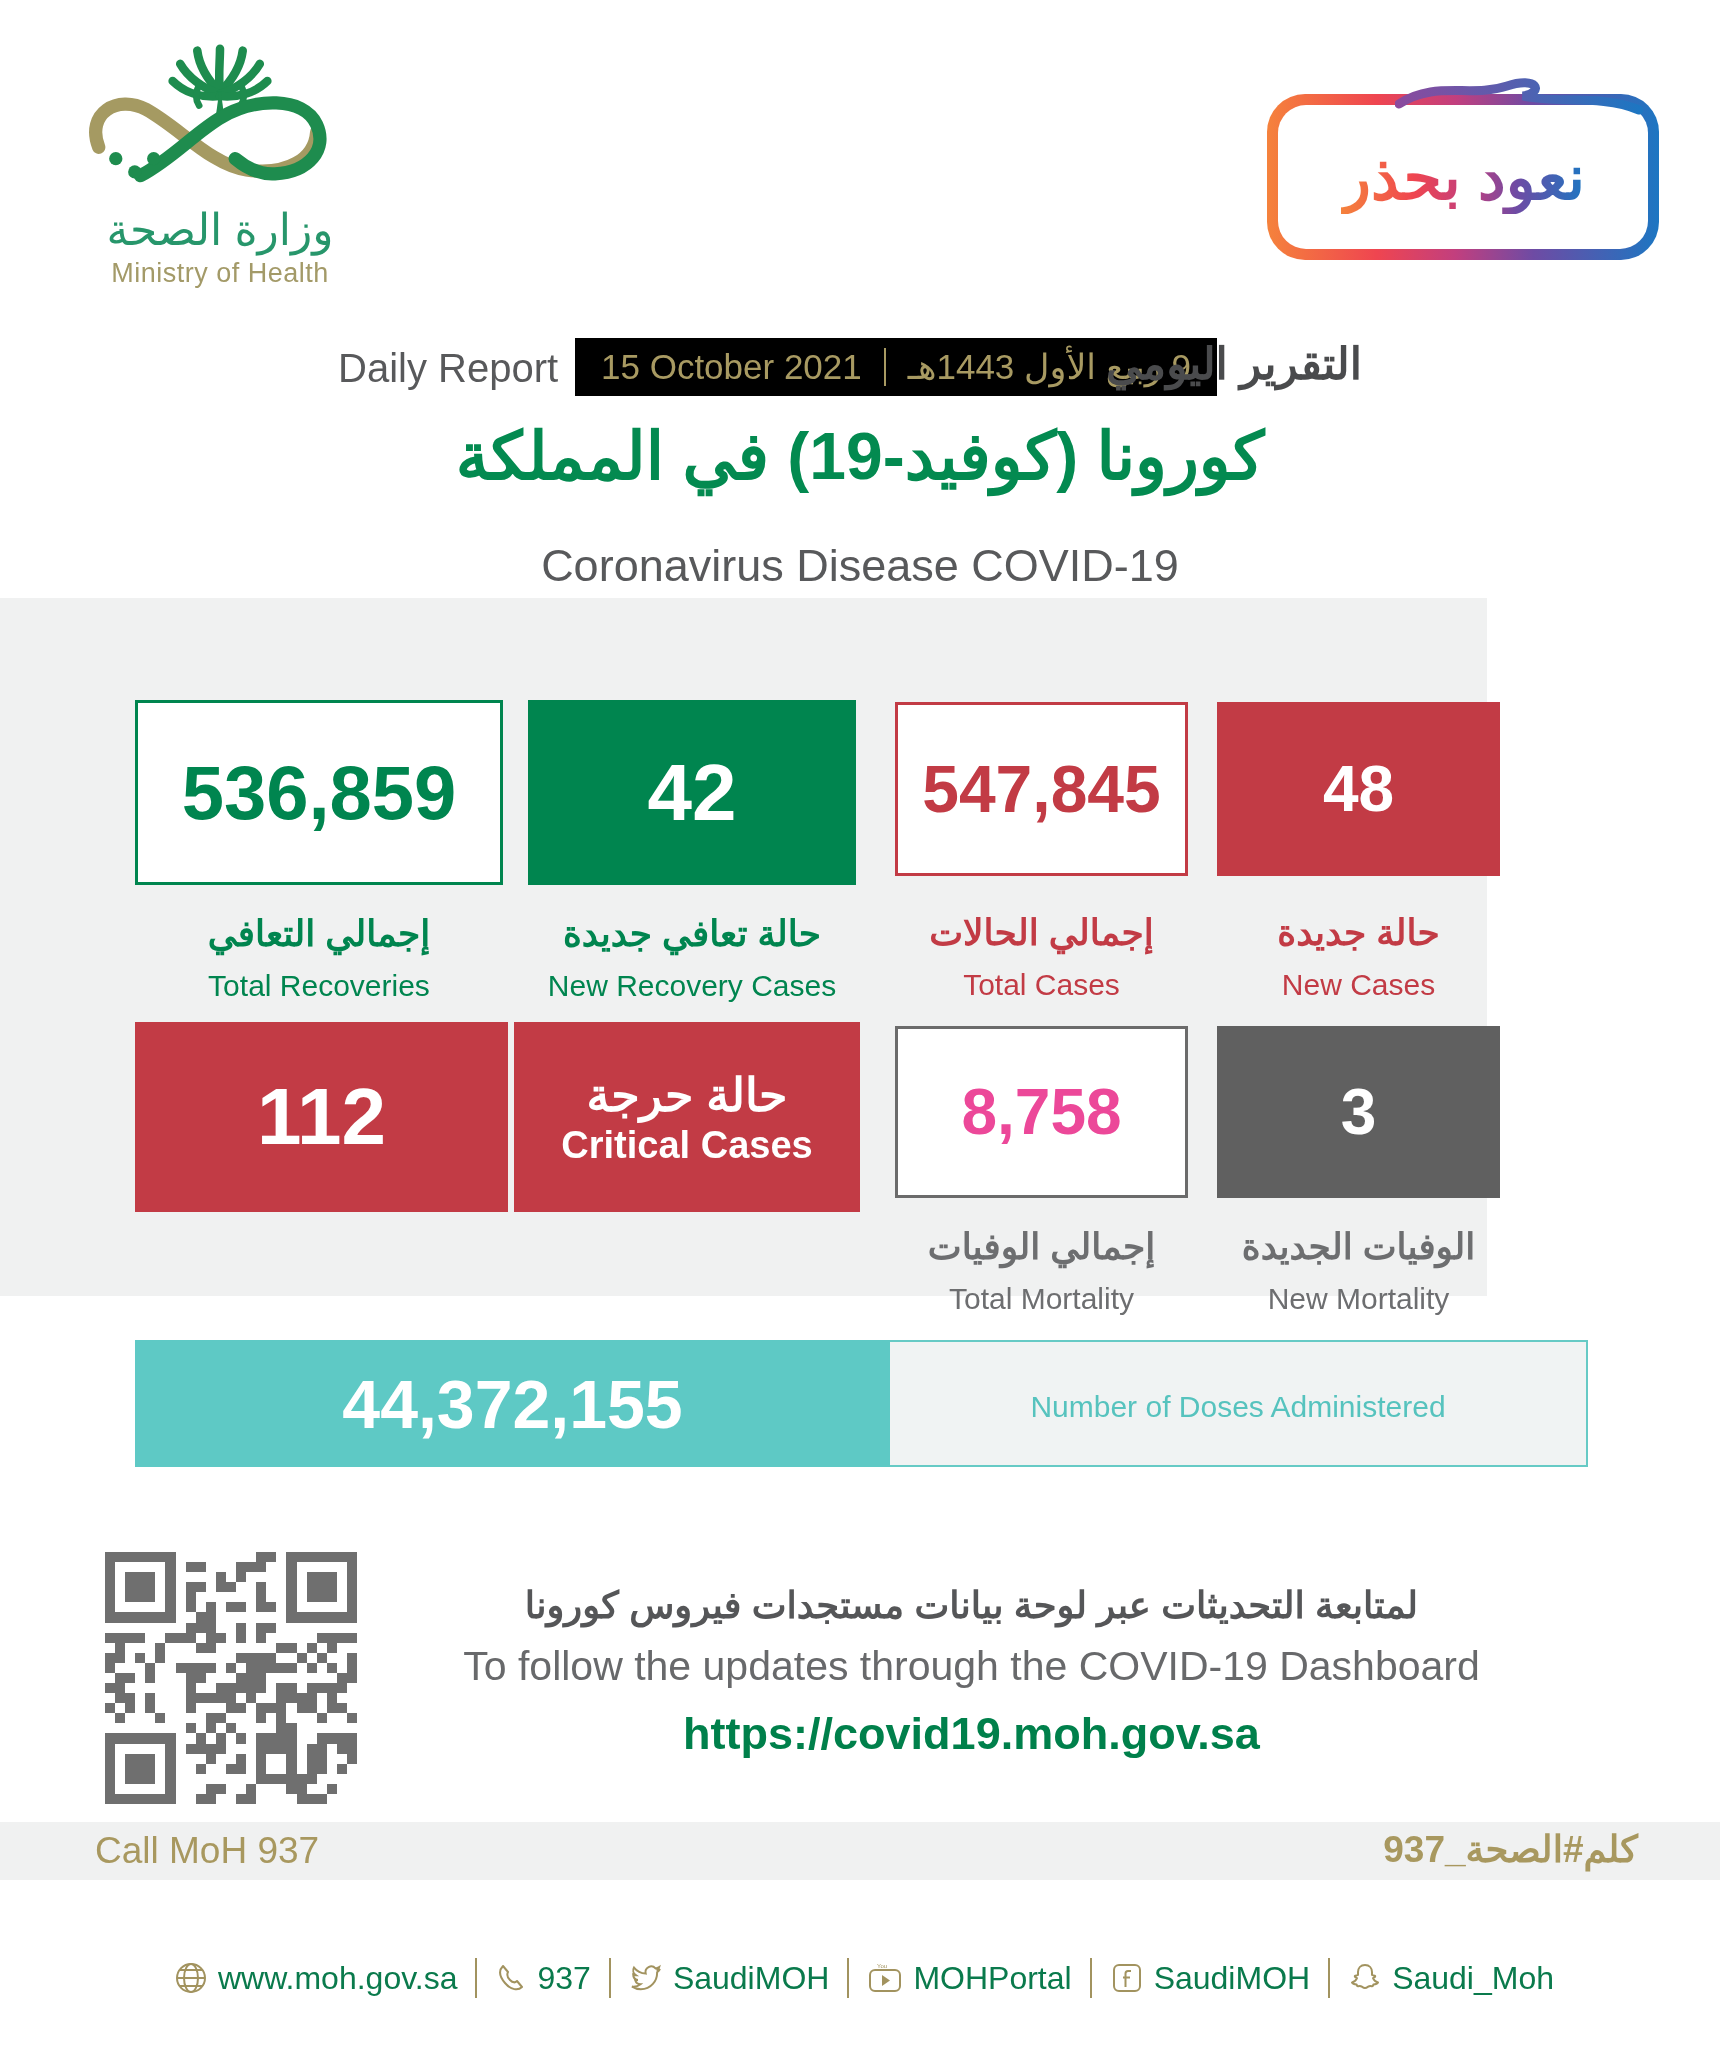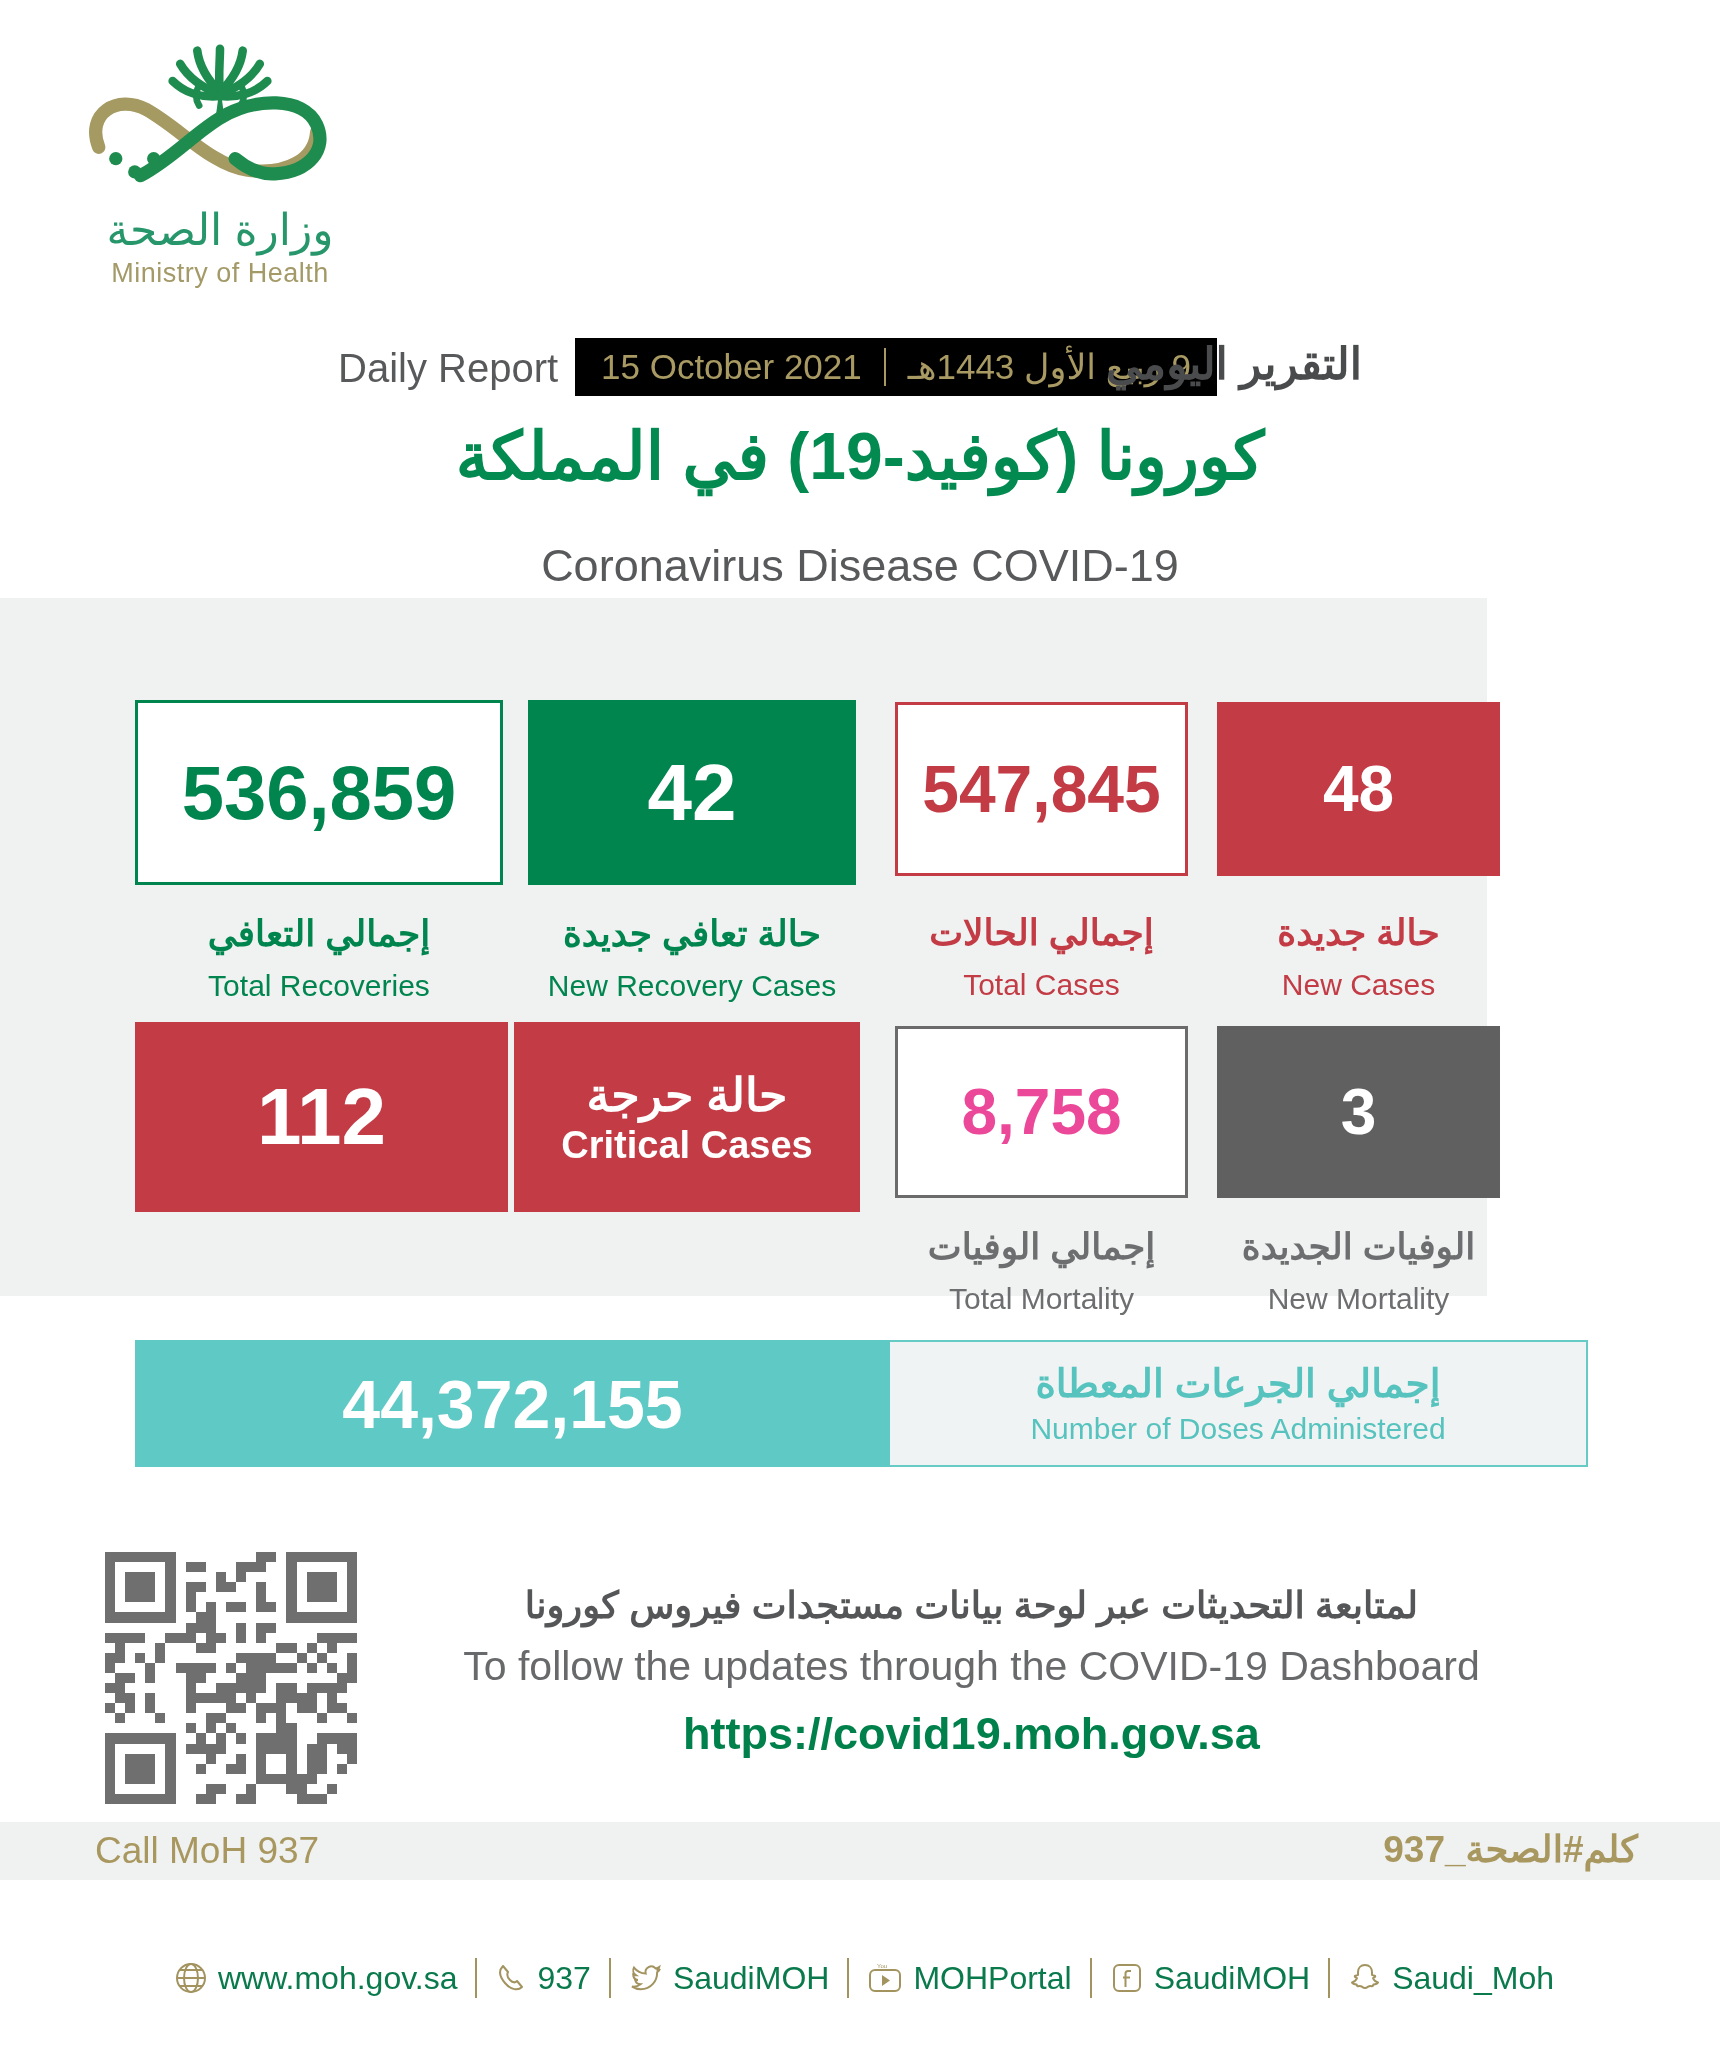--- a/index.html
+++ b/index.html
@@ -118,20 +118,35 @@
       <path d="M66 158 C100 140 124 112 152 96 C186 76 238 74 252 104 C264 130 244 154 208 156 C192 157 178 150 166 140" stroke="#1e8c4e" stroke-width="14" fill="none" stroke-linecap="round"></path>
 
       <circle cx="40" cy="140" r="7" fill="#1e8c4e"></circle>
       <circle cx="60" cy="154" r="7" fill="#1e8c4e"></circle>
       <circle cx="80" cy="140" r="7" fill="#1e8c4e"></circle>
     </svg>
     <div class="logo-ar">وزارة الصحة</div>
     <div class="logo-en">Ministry of Health</div>
   </div>
 
+  <div class="badge">
+    <div class="badge-border"></div>
+    <div class="badge-inner">
+      <span class="badge-text">نعود بحذر</span>
+    </div>
+    <svg class="badge-swoosh" viewBox="0 0 250 52">
+      <defs>
+        <linearGradient id="swg" x1="0" y1="0" x2="1" y2="0">
+          <stop offset="0" stop-color="#8a4a9e"></stop>
+            <stop offset="1" stop-color="#1d76c2"></stop>
+        </linearGradient>
+      </defs>
+      <path d="M4 34 C40 10 76 28 112 16 C142 6 150 22 128 26 C160 34 206 24 244 40" stroke="url(#swg)" stroke-width="9" fill="none" stroke-linecap="round"></path>
+    </svg>
+  </div>
 
   <div class="hdr-daily">Daily Report</div>
   <div class="hdr-datebox">
     <span>15 October 2021</span>
     <span class="sep"></span>
     <span dir="rtl">9 ربيع الأول 1443هـ</span>
   </div>
   <div class="hdr-title-ar">التقرير اليومي</div>
 
   <div class="title-ar">كورونا (كوفيد-19) في المملكة</div>
@@ -183,21 +198,20 @@
     <div class="card" style="left:1217px; top:428px; width:283px;">
       <div class="num-box box-solid-gray" style="height:172px; font-size:64px;">3</div>
       <div class="lbl-ar gray-lbl">الوفيات الجديدة</div>
       <div class="lbl-en gray-lbl">New Mortality</div>
     </div>
   </div>
 
   <div class="doses-bar">
     <div class="doses-left">44,372,155</div>
     <div class="doses-right">
-      <div class="d-ar">إجمالي الجرعات المعطاة</div>
       <div class="d-en">Number of Doses Administered</div>
     </div>
   </div>
 
   <div class="qr-wrap">
     <svg id="qr-svg" width="252" height="252" viewBox="0 0 25 25" shape-rendering="crispEdges">
         <rect x="15" y="0" width="1" height="1" fill="#6f6f6f"></rect>
         <rect x="16" y="0" width="1" height="1" fill="#6f6f6f"></rect>
         <rect x="8" y="1" width="1" height="1" fill="#6f6f6f"></rect>
         <rect x="9" y="1" width="1" height="1" fill="#6f6f6f"></rect>

